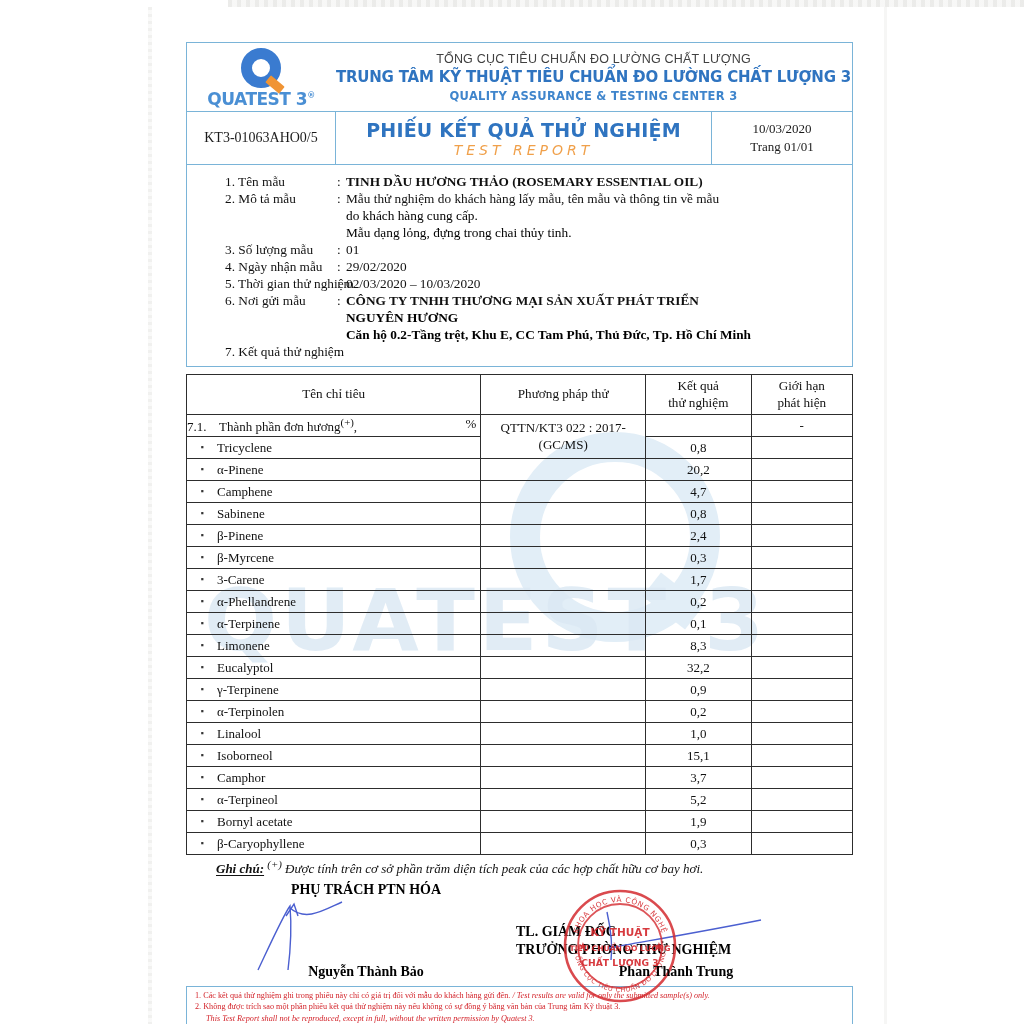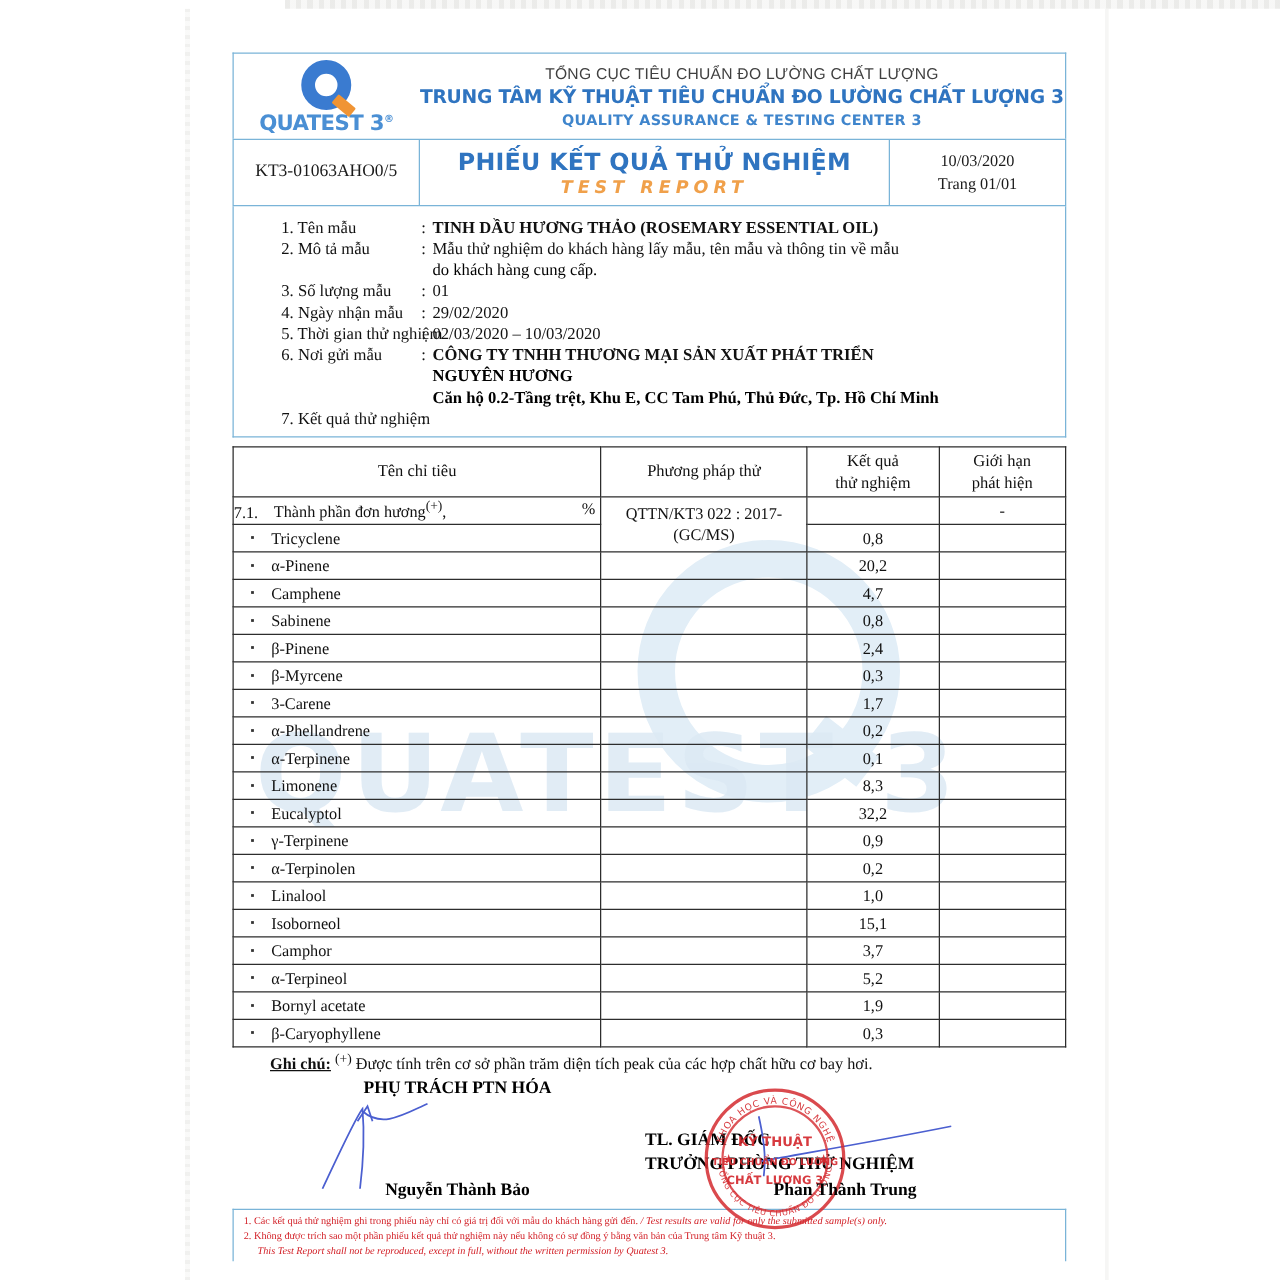--- a/index.html
+++ b/index.html
@@ -62,21 +62,21 @@
   .t1{font-family:"Liberation Sans", sans-serif;font-size:12.5px;color:#404040;letter-spacing:.2px;}
   .t2{font-family:"DejaVu Sans", sans-serif;font-weight:bold;font-size:15px;color:#2f74c0;margin-top:2px;letter-spacing:-.2px;}
   .t3{font-family:"DejaVu Sans", sans-serif;font-weight:bold;font-size:11.5px;color:#3f85cc;margin-top:3px;letter-spacing:.3px;}
 
   
   .band2{display:flex;height:52px;border:1.5px solid #7ab4d8;}
   .b2-code{width:148px;border-right:1.5px solid #7ab4d8;display:flex;align-items:center;justify-content:center;
     font-size:14px;color:#1b1b1b;}
   .b2-mid{flex:1;display:flex;flex-direction:column;align-items:center;justify-content:center;}
   .b2-mid .vn{font-family:"DejaVu Sans", sans-serif;font-weight:bold;font-size:19px;color:#2f74c0;letter-spacing:.2px;}
-  .b2-mid .en{font-family:"DejaVu Sans", sans-serif;font-weight:bold;font-style:italic;font-size:14px;
+  .b2-mid .en{font-family:"DejaVu Sans", sans-serif;font-weight:normal;font-style:italic;font-size:14px;
     color:#f0a04a;letter-spacing:4px;margin-top:1px;}
   .b2-date{width:140px;border-left:1.5px solid #7ab4d8;display:flex;flex-direction:column;
     align-items:center;justify-content:center;font-size:13px;color:#1b1b1b;line-height:1.35;}
 
   
   .infobox{border:1.5px solid #7ab4d8;border-top:none;padding:8px 12px 6px 0;min-height:152px;}
   .inforow{display:flex;font-size:13.3px;color:#111;line-height:1.28;}
   .inf-label{width:150px;padding-left:38px;box-sizing:border-box;white-space:nowrap;}
   .inf-colon{width:9px;}
   .inf-val{flex:1;padding-right:10px;}
@@ -94,21 +94,21 @@
   .col-lim{width:100px;}
   .cell-name{padding:1px 6px 1px 8px;}
   .cell-c{text-align:center;}
   .row-h{height:21px;}
   .idx{display:inline-block;width:32px;}
   .bullet{display:inline-block;width:30px;text-align:center;color:#333;font-size:9px;vertical-align:2px;}
   .pct{float:right;padding-right:4px;}
   .methtxt{text-align:center;line-height:1.3;padding-top:1px;}
 
   
-  .note{margin-top:3px;font-size:13px;color:#111;padding-left:30px;}
+  .note{margin-top:3px;font-size:13px;color:#111;padding-left:30px;font-style:italic;}
   .note u{font-weight:bold;}
   .sigwrap{position:relative;height:108px;}
   .sig-l{position:absolute;left:50px;top:4px;width:260px;text-align:center;font-weight:bold;font-size:14px;}
   .sig-r{position:absolute;left:330px;top:4px;width:320px;text-align:left;font-weight:bold;font-size:14px;line-height:1.35;margin-top:41px;}
   .sig-l-name{position:absolute;left:50px;top:86px;width:260px;text-align:center;font-weight:bold;font-size:14px;}
   .sig-r-name{position:absolute;left:330px;top:86px;width:320px;text-align:center;font-weight:bold;font-size:14px;}
   .ink{position:absolute;stroke:#4b5fd0;fill:none;stroke-width:1.4;}
 
   
   .stamp{position:absolute;left:372px;top:6px;width:124px;height:124px;pointer-events:none;}
@@ -169,20 +169,24 @@
         <div class="inf-val b">TINH DẦU HƯƠNG THẢO (ROSEMARY ESSENTIAL OIL)</div>
       </div>
       <div class="inforow">
         <div class="inf-label"><span>2.</span> <span>Mô tả mẫu</span></div>
         <div class="inf-colon">:</div>
         <div class="inf-val">Mẫu thử nghiệm do khách hàng lấy mẫu, tên mẫu và thông tin về mẫu</div>
       </div>
       <div class="inf-sub">
           <div class="sp"></div>
           <div>do khách hàng cung cấp.</div>
+        </div>
+      <div class="inf-sub">
+          <div class="sp"></div>
+          <div>Mẫu dạng lỏng, đựng trong chai thủy tinh.</div>
         </div>
       <div class="inforow">
         <div class="inf-label"><span>3.</span> <span>Số lượng mẫu</span></div>
         <div class="inf-colon">:</div>
         <div class="inf-val">01</div>
       </div>
       <div class="inforow">
         <div class="inf-label"><span>4.</span> <span>Ngày nhận mẫu</span></div>
         <div class="inf-colon">:</div>
         <div class="inf-val">29/02/2020</div>

